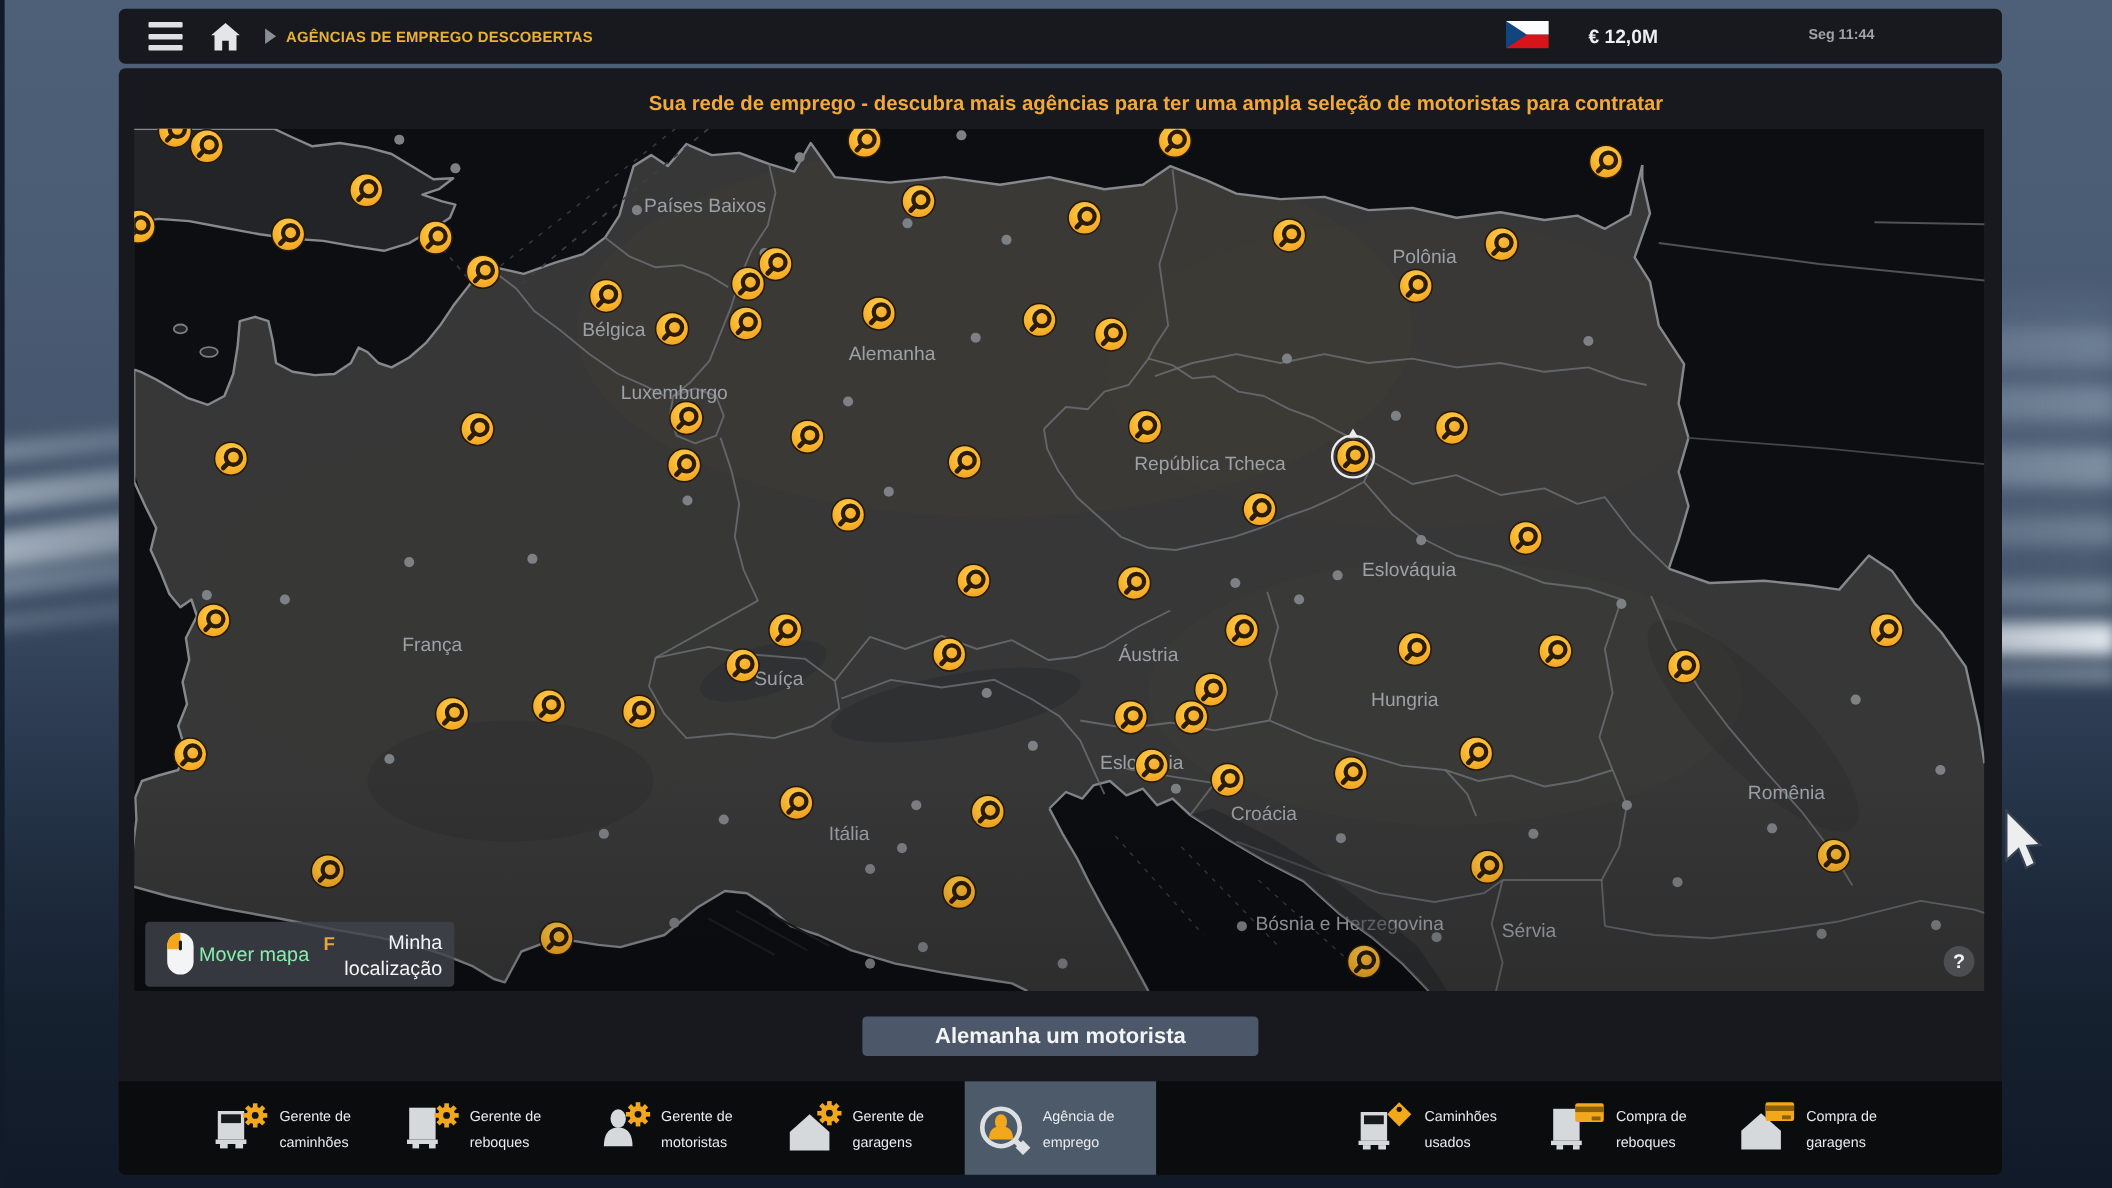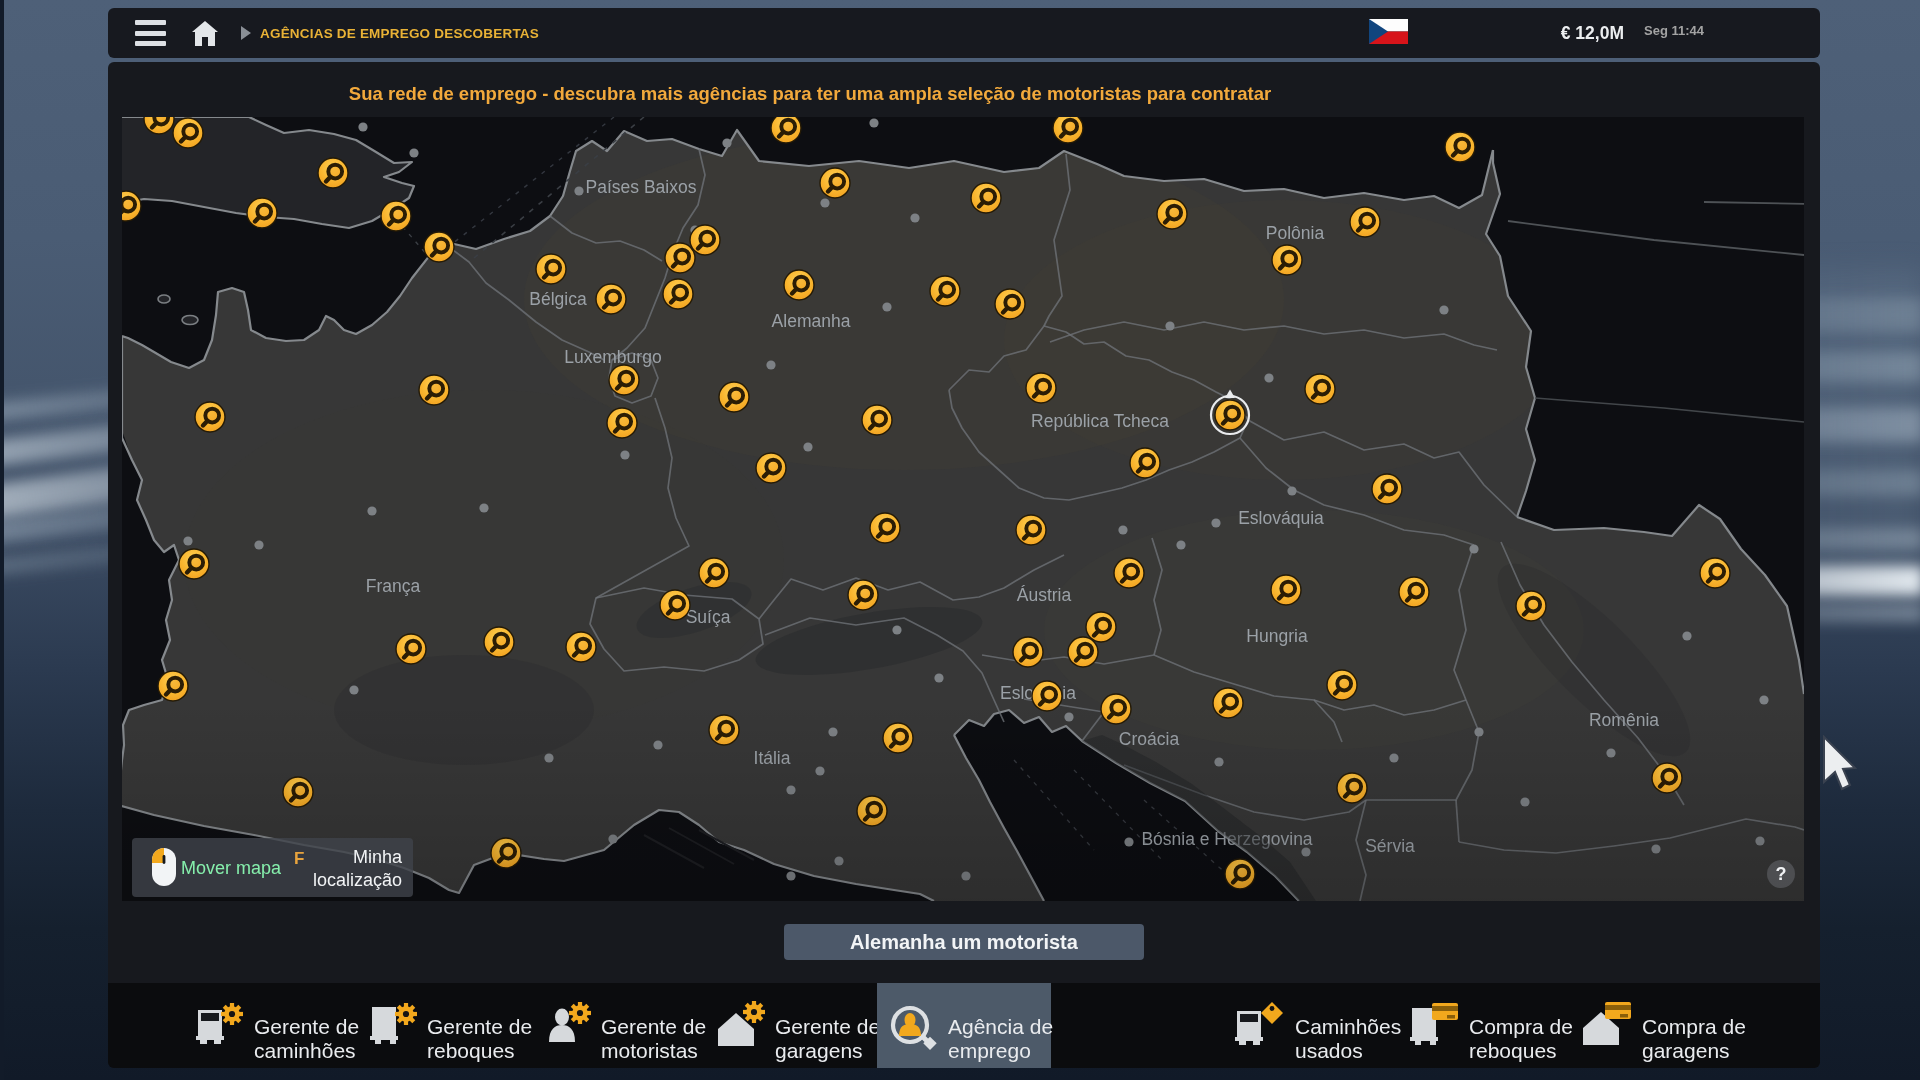--- a/index.html
+++ b/index.html
@@ -7,35 +7,35 @@
 .bg{position:absolute;top:0;left:0;width:1920px;height:1080px;background:linear-gradient(180deg,#4e6078 0%,#4a5c74 22%,#44556c 38%,#3a4a61 50%,#2b3a50 62%,#1d2a3c 75%,#15202e 86%,#111a28 100%);}
 .streak{position:absolute;filter:blur(7px);}
 .panel{position:absolute;left:104px;top:62px;width:1712px;height:1006px;background:#17191e;border-radius:6px;}
 .topbar{position:absolute;left:104px;top:8px;width:1712px;height:50px;background:#17191f;border-radius:6px;}
 .burger{position:absolute;left:131px;top:20px;width:31px;height:26px;}
 .burger div{height:5px;background:#dde0e4;border-radius:1px;margin-bottom:5.5px;}
 .homeic{position:absolute;left:187px;top:19px;}
 .crumbarrow{position:absolute;left:237px;top:26px;width:0;height:0;border-left:10px solid #8a8f96;border-top:7px solid transparent;border-bottom:7px solid transparent;}
 .crumbtext{position:absolute;left:256px;top:26px;font-size:13.5px;font-weight:bold;letter-spacing:.2px;color:#e9b236;}
 .flag{position:absolute;left:1365px;top:19px;}
-.money{position:absolute;left:1440px;top:23px;width:180px;text-align:right;font-size:17.5px;color:#eceef0;font-weight:bold;}
+.money{position:absolute;left:1440px;top:23px;width:180px;text-align:left;font-size:17.5px;color:#eceef0;font-weight:bold;}
 .clock{position:absolute;left:1640px;top:23px;width:160px;text-align:left;font-size:13px;color:#a3a3a3;font-weight:bold;}
-.maptitle{position:absolute;left:104px;top:83px;width:1404px;text-align:center;font-size:18.5px;font-weight:bold;color:#f2a93c;}
+.maptitle{position:absolute;left:104px;top:83px;width:1404px;text-align:right;font-size:18.5px;font-weight:bold;color:#f2a93c;}
 #mapsvg{position:absolute;left:118px;top:117px;}
 #mapsvg text{font-family:"Liberation Sans",sans-serif;}
 .moverbox{position:absolute;left:128px;top:838px;width:281px;height:59px;background:rgba(64,68,75,0.80);border-radius:4px;}
 .movertext{position:absolute;left:177px;top:858px;font-size:18px;color:#86efac;}
 .fkey{position:absolute;left:290px;top:849px;font-size:17px;font-weight:bold;color:#e8a33d;}
 .minhatext{position:absolute;left:309px;top:846px;font-size:18px;color:#f2f4f6;line-height:23px;text-align:right;}
 .helpbtn{position:absolute;left:1763px;top:860px;width:28px;height:28px;border-radius:50%;background:rgba(125,130,138,0.38);color:#f0f2f4;font-size:18px;font-weight:bold;text-align:center;line-height:28px;}
 .hirebtn{position:absolute;left:780px;top:924px;width:360px;height:36px;background:#4c5869;border-radius:4px;color:#f2f4f6;font-size:20px;font-weight:bold;text-align:center;line-height:36px;}
 .bottombar{position:absolute;left:104px;top:983px;width:1712px;height:85px;background:#0b0c0e;border-radius:0 0 6px 6px;}
 .tab{position:absolute;top:0;height:85px;width:174px;}
 .tab.sel{background:#4d5a69;}
-.tabtxt{position:absolute;left:71px;top:20px;font-size:21px;line-height:23.5px;color:#e9ebee;white-space:pre;margin-top:12px;}
+.tabtxt{position:absolute;left:71px;top:20px;font-size:13px;line-height:23.5px;color:#e9ebee;white-space:pre;}
 .tabic{position:absolute;left:9px;top:18px;}
 .cursor{position:absolute;left:1818px;top:735px;}
 </style>
 </head>
 <body>
 <div id="stage">
 <div class="bg"></div>
 <div class="streak" style="left:-30px;top:384px;width:400px;height:18px;background:linear-gradient(90deg,rgba(205,220,232,0.40),rgba(205,220,232,0.0) 88%);transform:rotate(-6deg);"></div>
 <div class="streak" style="left:-30px;top:412px;width:500px;height:26px;background:linear-gradient(90deg,rgba(225,236,244,0.55),rgba(225,236,244,0.0) 82%);transform:rotate(-7deg);"></div>
 <div class="streak" style="left:-30px;top:448px;width:560px;height:34px;background:linear-gradient(90deg,rgba(235,244,250,0.60),rgba(235,244,250,0.0) 80%);transform:rotate(-8deg);"></div>

